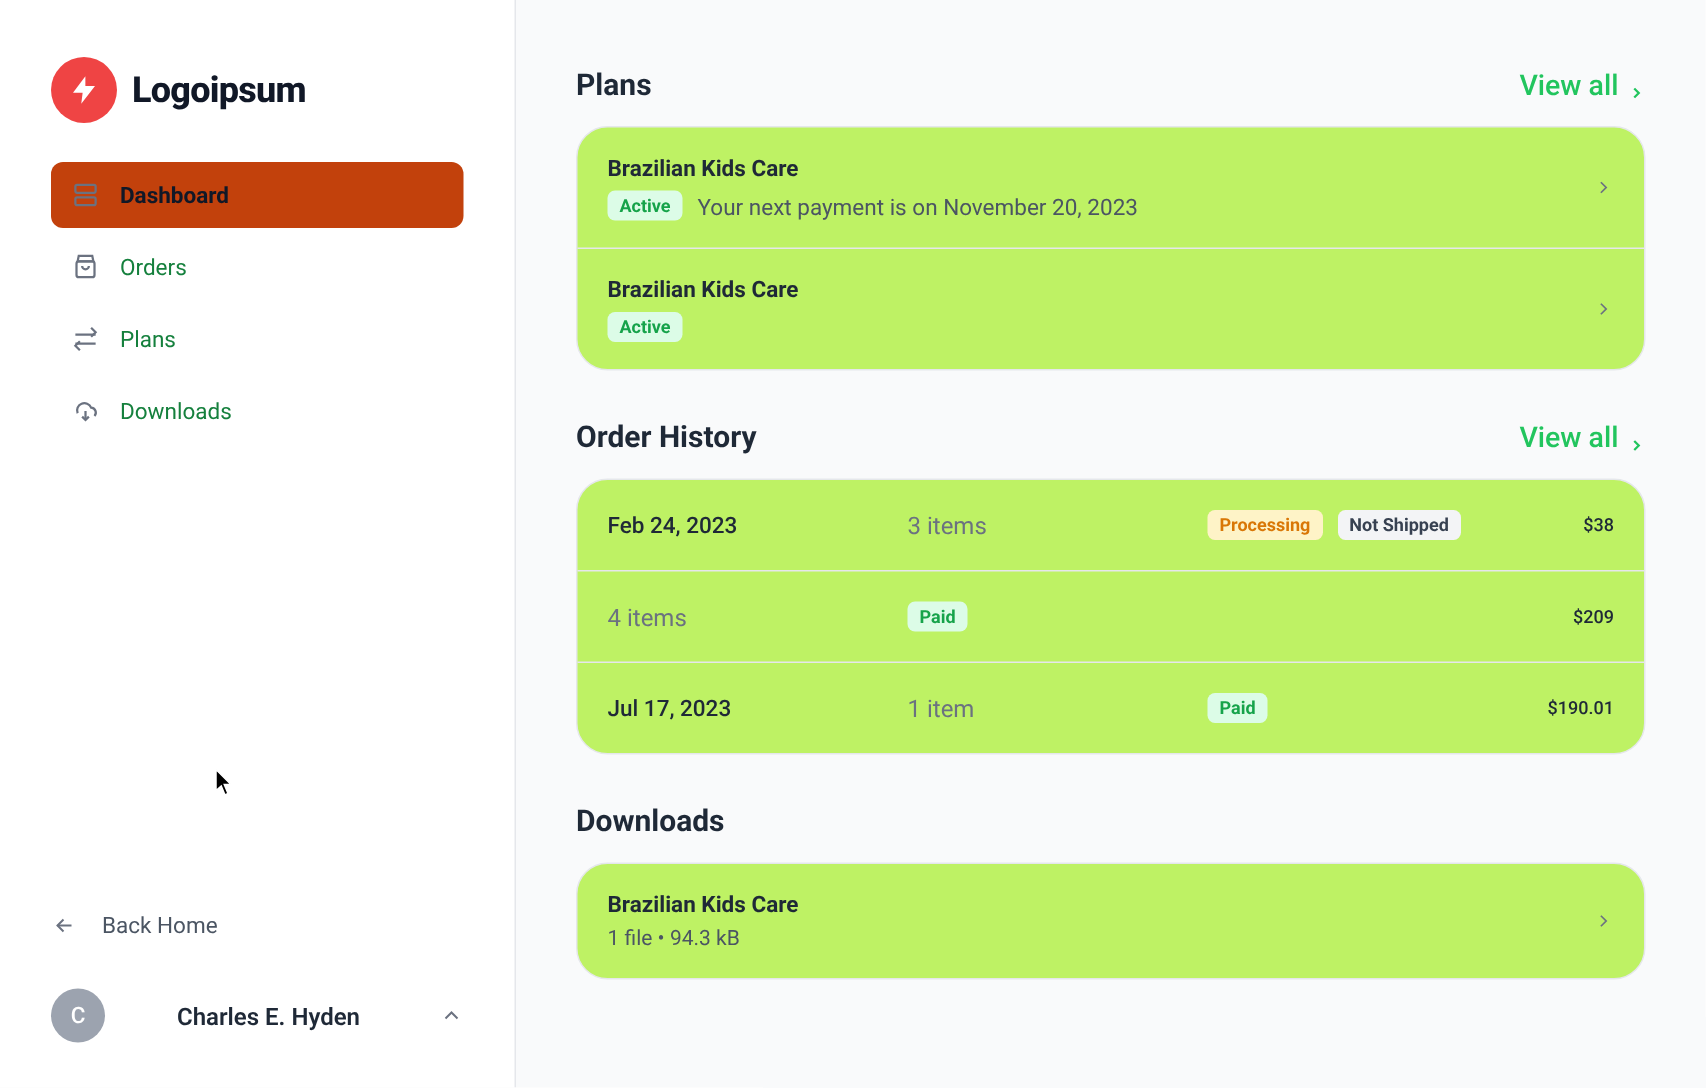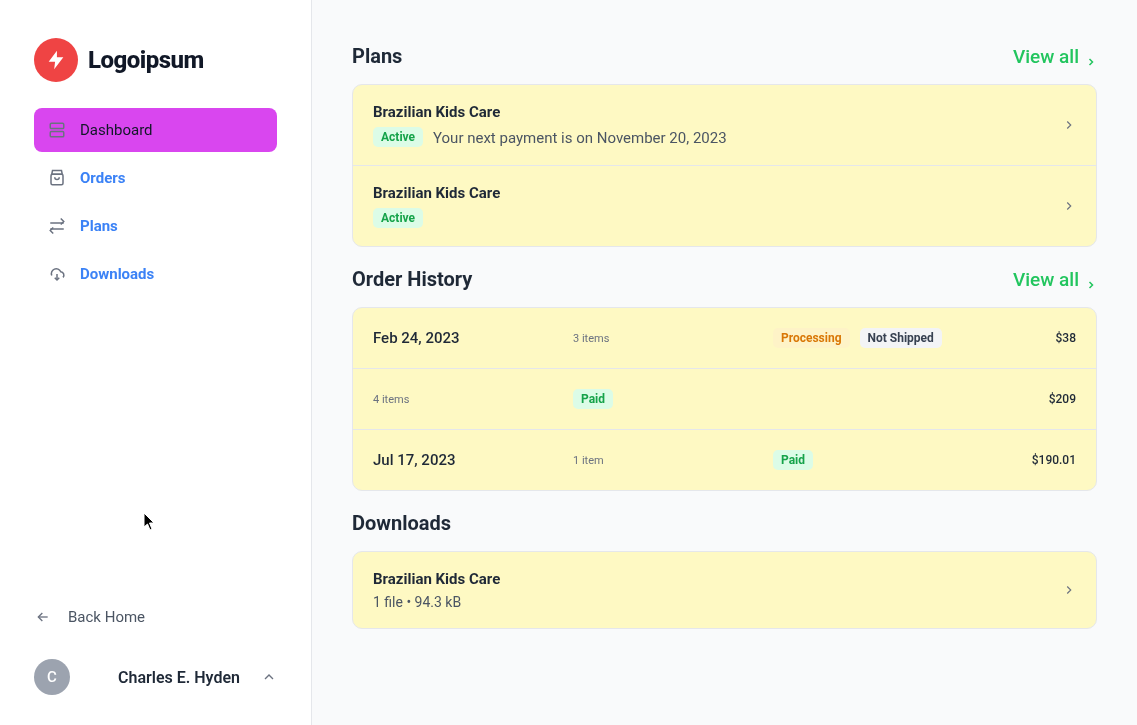--- a/index.html
+++ b/index.html
@@ -6,21 +6,21 @@
     body {
       font-family: -apple-system, BlinkMacSystemFont, "Segoe UI", Roboto, "Helvetica Neue", Arial, sans-serif;
       background: #fff;
       width: 1137px;
       height: 725px;
       display: flex;
       color: #1f2937;
       overflow: hidden;
     }
     .sidebar {
-      width: 312px;
+      width: 344px;
       background: #fff;
       border-right: 1px solid #e5e7eb;
       display: flex;
       flex-direction: column;
       padding: 0;
     }
     .logo-wrap {
       display: flex;
       align-items: center;
       padding: 38px 34px 26px 34px;
@@ -47,29 +47,28 @@
       flex-direction: column;
       gap: 4px;
     }
     .nav-item {
       display: flex;
       align-items: center;
       gap: 14px;
       height: 44px;
       padding: 0 14px;
       border-radius: 8px;
-      color: #3b82f6;
+      color: #15803d;
       font-size: 15px;
       cursor: pointer;
-      font-weight: bold;
     }
     .nav-item.active {
-      background: #d946ef;
+      background: #c2410c;
       color: #111827;
-      font-weight: 400;
+      font-weight: 700;
     }
     .nav-icon {
       width: 18px;
       height: 18px;
       flex: 0 0 18px;
       color: #6b7280;
       display: flex;
       align-items: center;
       justify-content: center;
     }
@@ -131,24 +130,24 @@
     .viewall {
       display: flex;
       align-items: flex-end;
       gap: 6px;
       color: #22c55e;
       font-size: 19px;
       font-weight: 500;
       cursor: pointer;
     }
     .card-list {
-      background: #fef9c3;
+      background: #bef264;
       border: 1px solid #e5e7eb;
-      border-radius: 10px;
-      margin-bottom: 20px;
+      border-radius: 21px;
+      margin-bottom: 32px;
     }
     .plan-row {
       display: flex;
       align-items: center;
       justify-content: space-between;
       padding: 18px 20px;
       border-bottom: 1px solid #e5e7eb;
       cursor: pointer;
     }
     .card-list > *:last-child { border-bottom: none; }
@@ -169,21 +168,21 @@
     .plan-sub-text { font-size: 15px; color: #4b5563; }
     .chev { color: #6b7280; display:flex; align-items:center; }
     .order-row {
       display: flex;
       align-items: center;
       padding: 20px 20px;
       border-bottom: 1px solid #e5e7eb;
       cursor: pointer;
     }
     .order-date { width: 200px; font-size: 15px; color: #1f2937; font-weight: 500; }
-    .order-items { width: 180px; font-size: 11px; color: #6b7280; }
+    .order-items { width: 180px; font-size: 16px; color: #6b7280; }
     .order-badges { display: flex; gap: 10px; flex: 1; justify-content: flex-start; padding-left: 20px; }
     .order-amount { font-size: 12px; color: #1f2937; font-weight: 500; text-align: right; min-width: 80px; }
     .download-sub { font-size: 14px; color: #4b5563; }
     .cursor-ptr {
       position: absolute;
       left: 143px;
       top: 512px;
       pointer-events: none;
     }
   </style>

